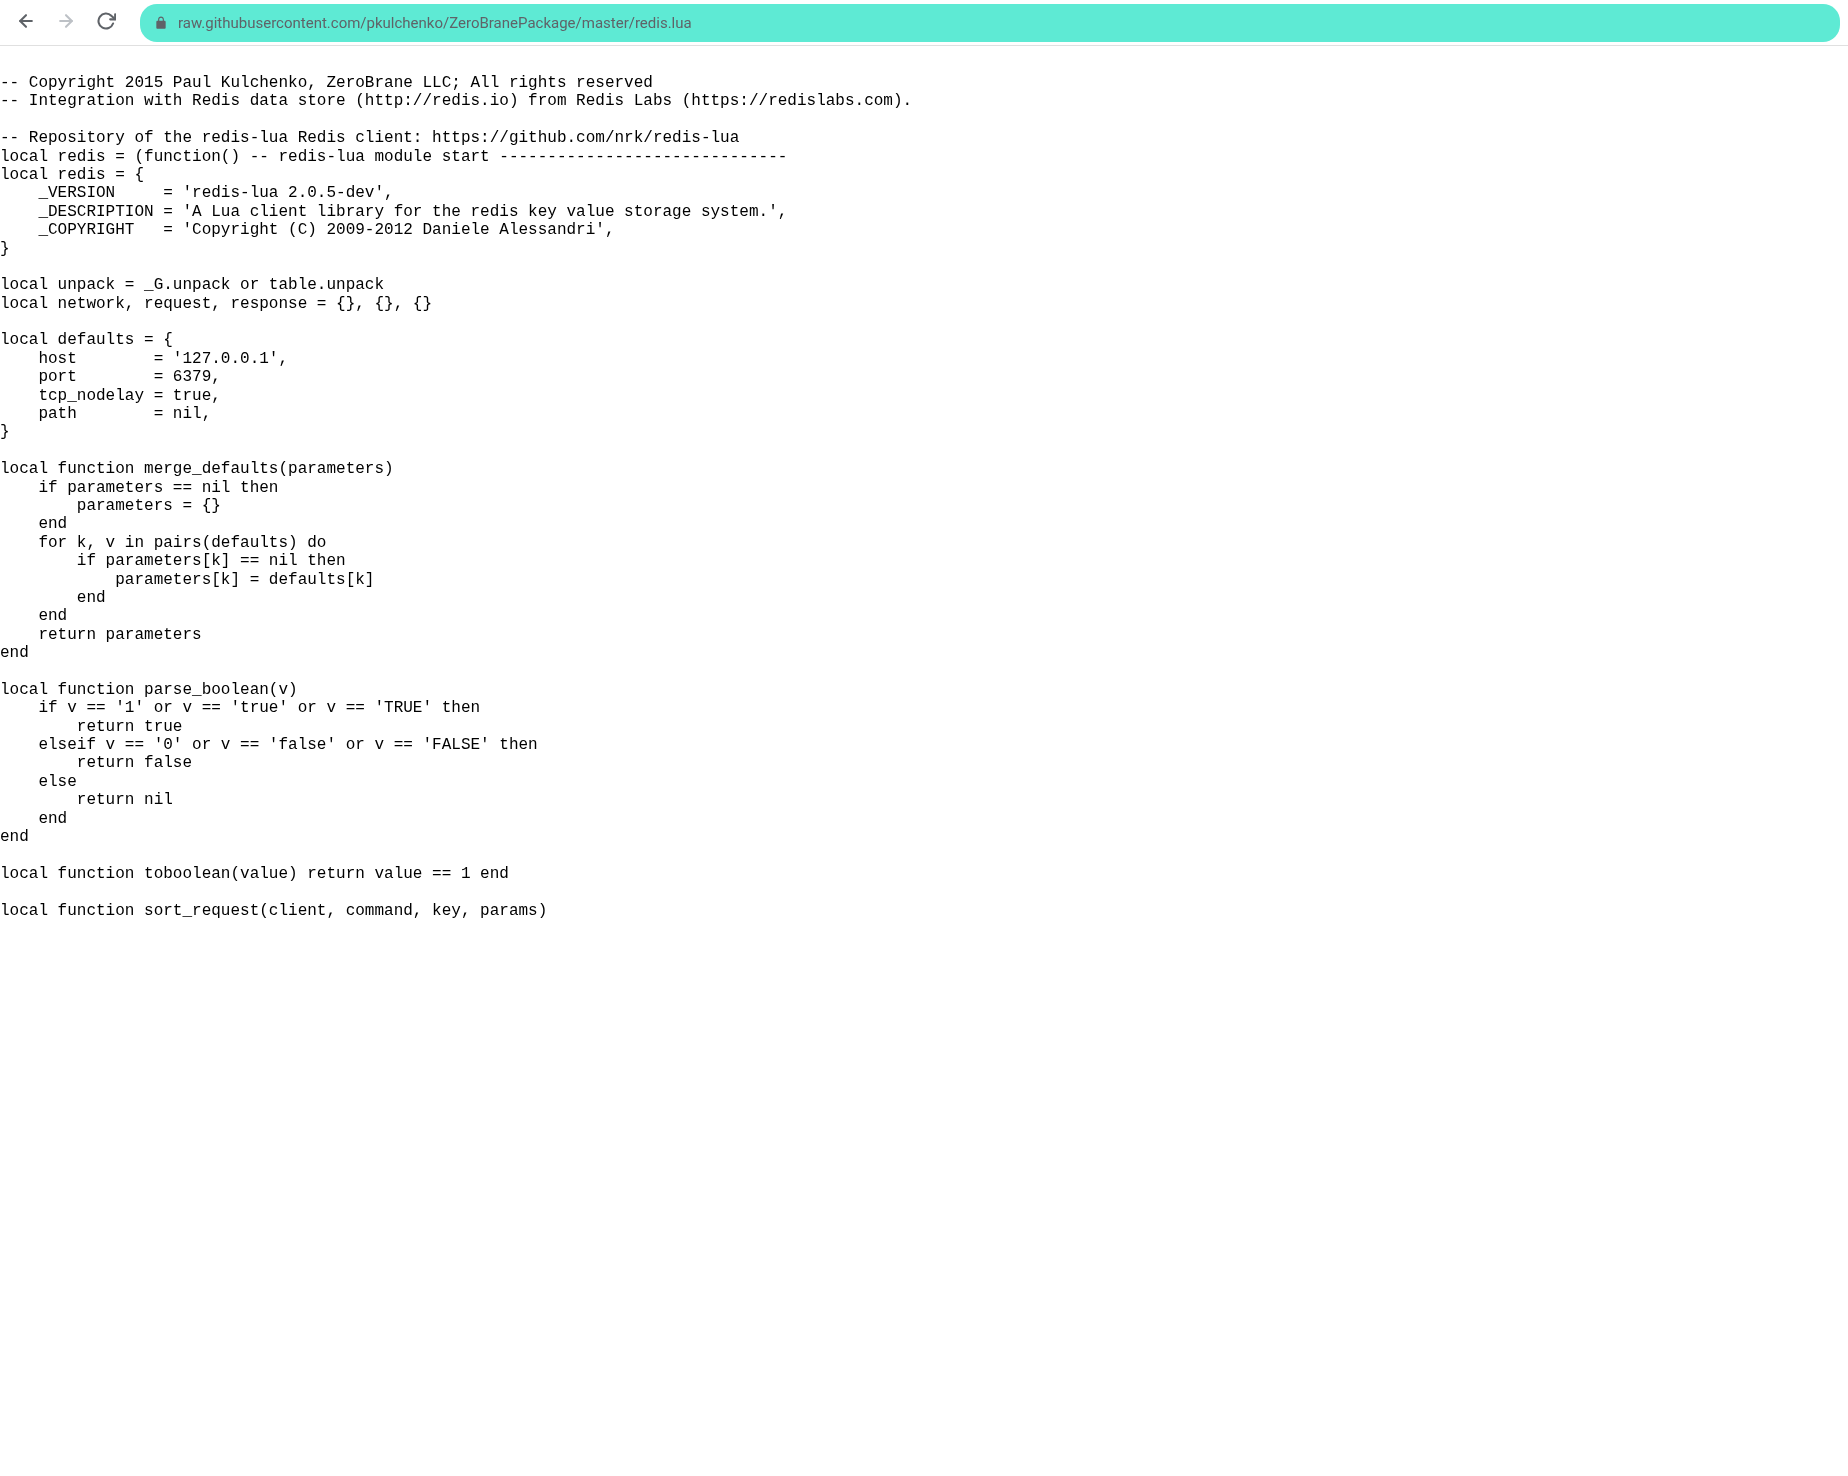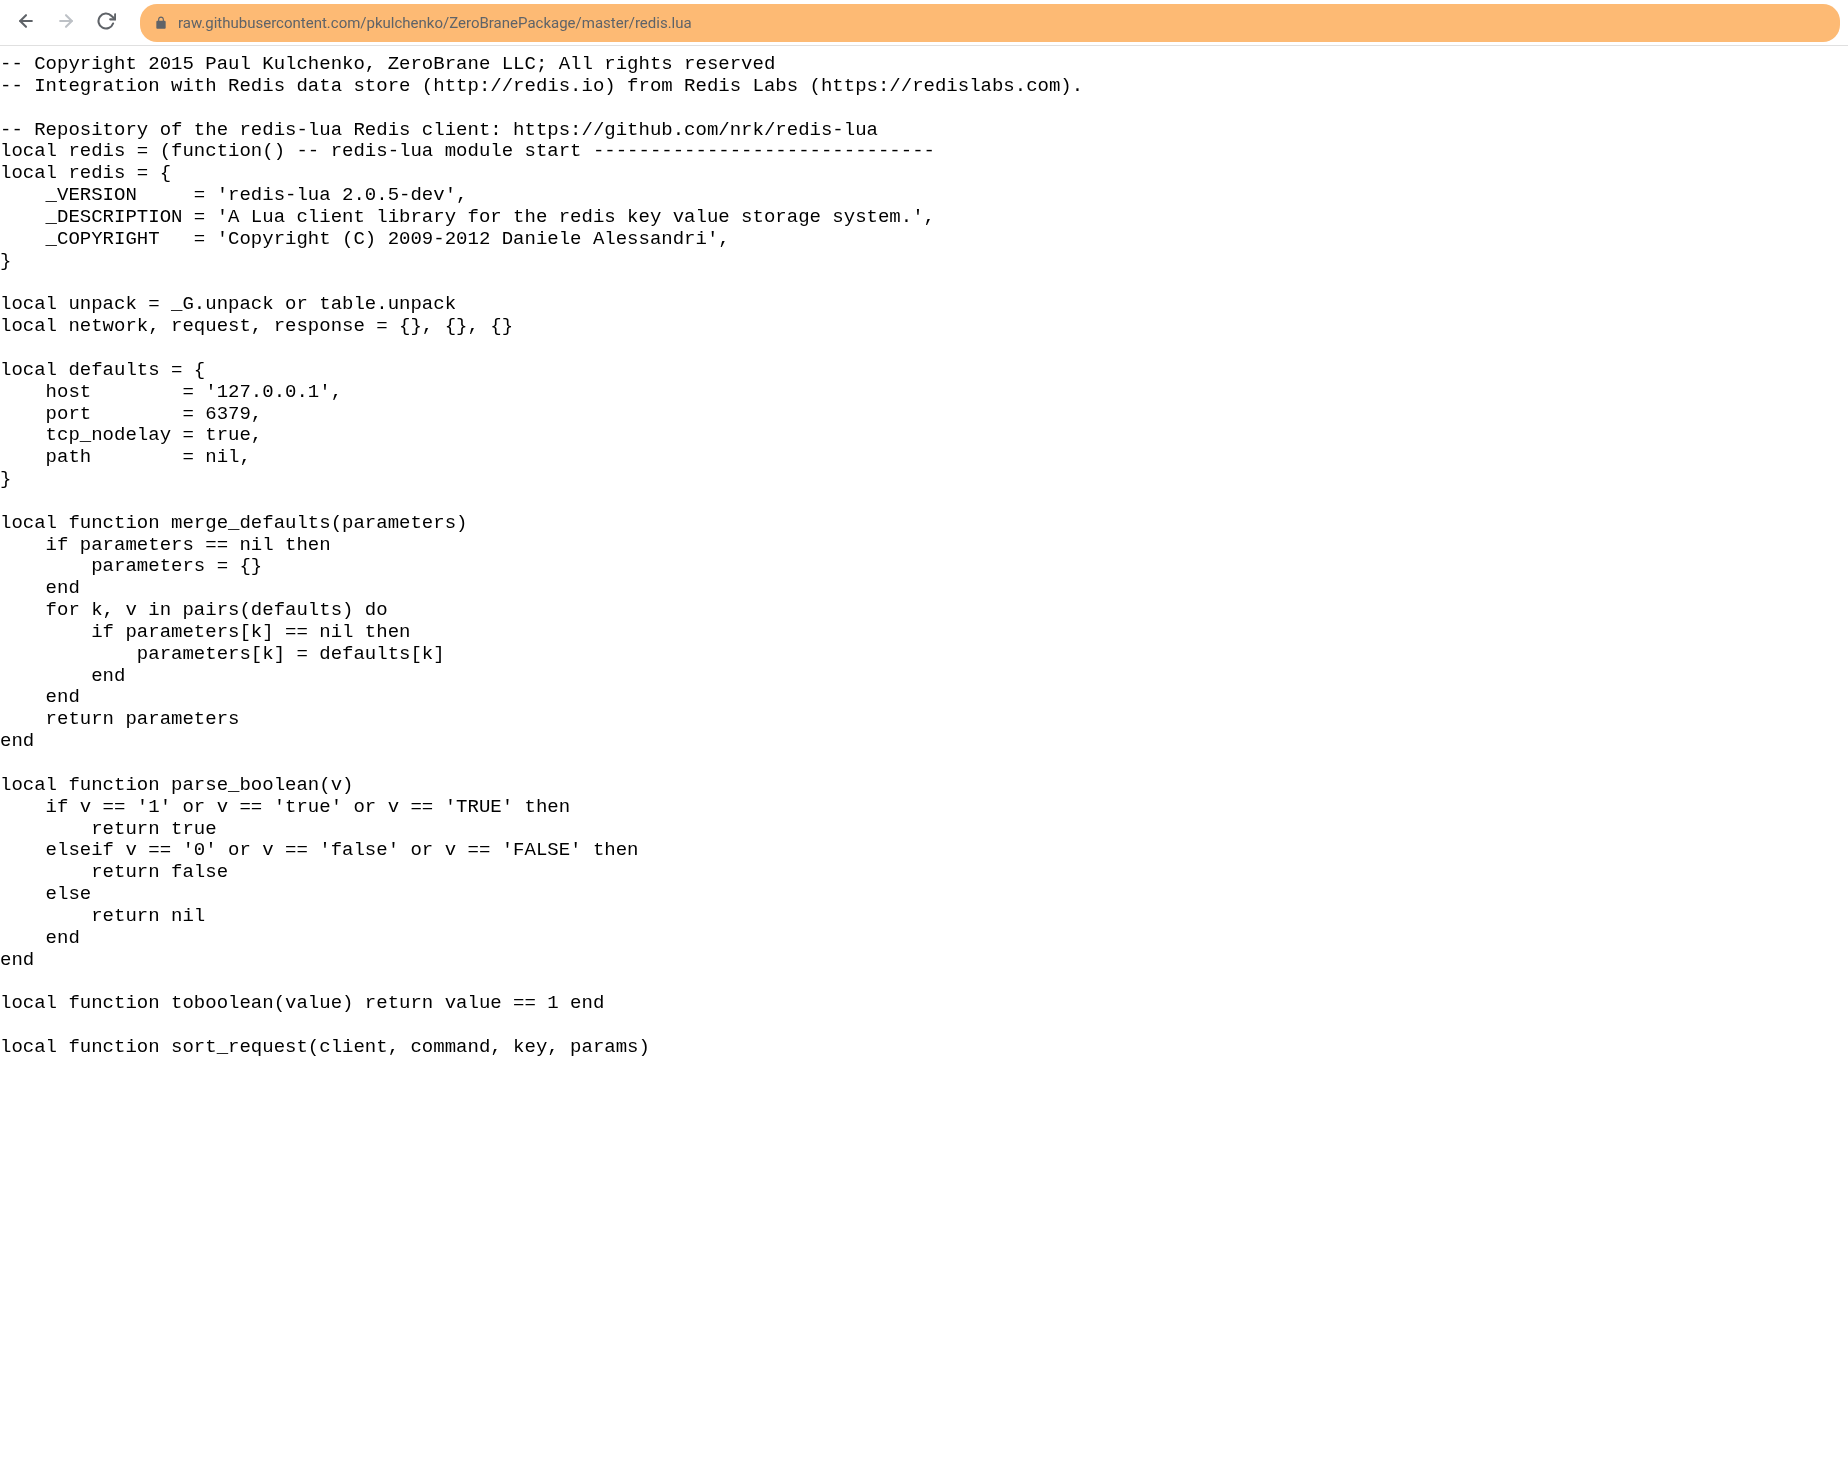--- a/index.html
+++ b/index.html
@@ -38,21 +38,21 @@
     }
     .nav-button svg {
       width: 20px;
       height: 20px;
     }
     .address-bar {
       flex: 1;
       display: flex;
       align-items: center;
       height: 38px;
-      background: #fdba74;
+      background: #5eead4;
       border-radius: 17px;
       padding: 0 14px;
       margin-left: 12px;
       gap: 10px;
     }
     .lock-icon {
       color: #5f6368;
       display: flex;
       align-items: center;
     }
@@ -63,24 +63,25 @@
     .url-text {
       color: #5f6368;
       font-size: 15px;
       white-space: nowrap;
       overflow: hidden;
       text-overflow: ellipsis;
     }
     .content {
       padding: 8px 0 0 0;
       font-family: "Courier New", Courier, monospace;
-      font-size: 19px;
+      font-size: 16px;
       line-height: 1.15;
       white-space: pre;
       color: #000000;
+      margin-top: 20px;
     }
   </style>
 </head>
 <body>
 
 <div class="browser-toolbar">
   <button class="nav-button">
     <span>
       <svg viewBox="0 0 24 24" fill="none" stroke="currentColor" stroke-width="2.5" stroke-linecap="round" stroke-linejoin="round">
         <path d="M19 12H5"></path>

